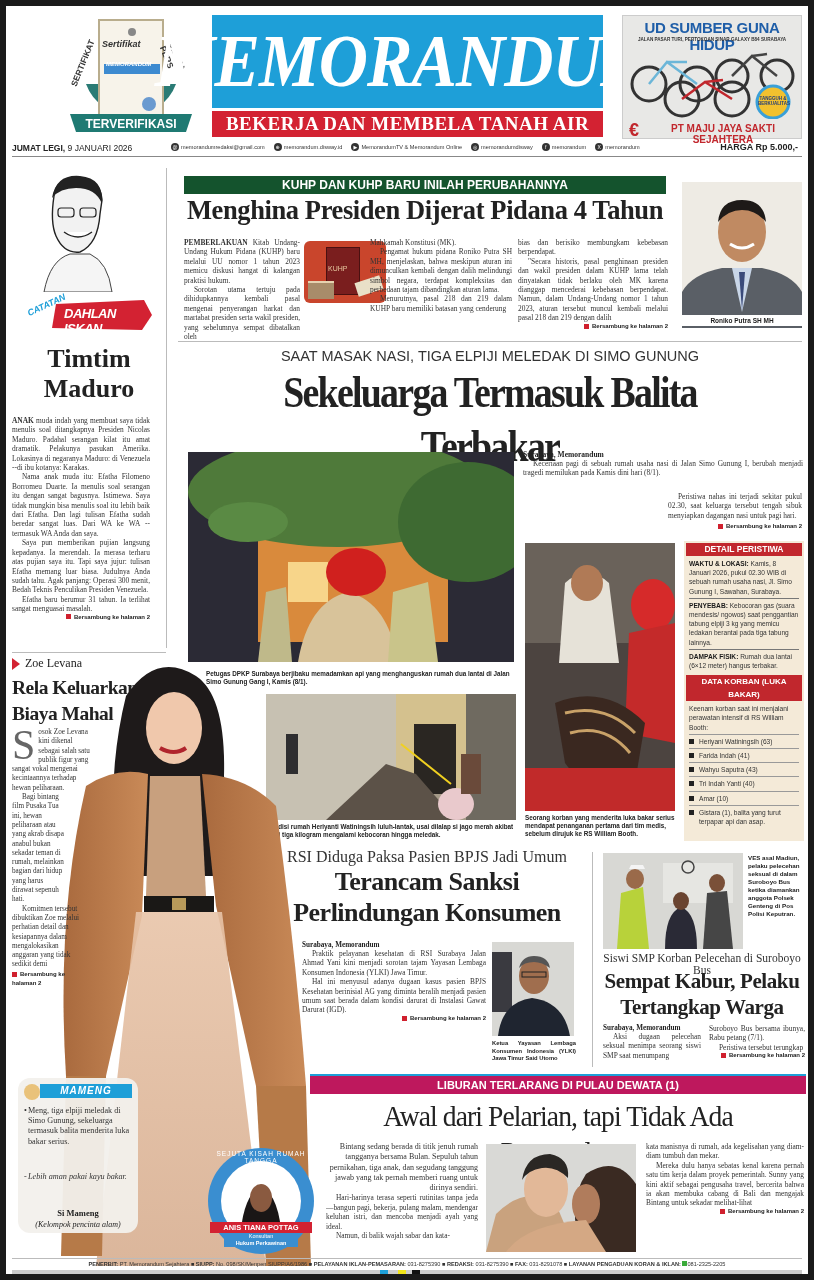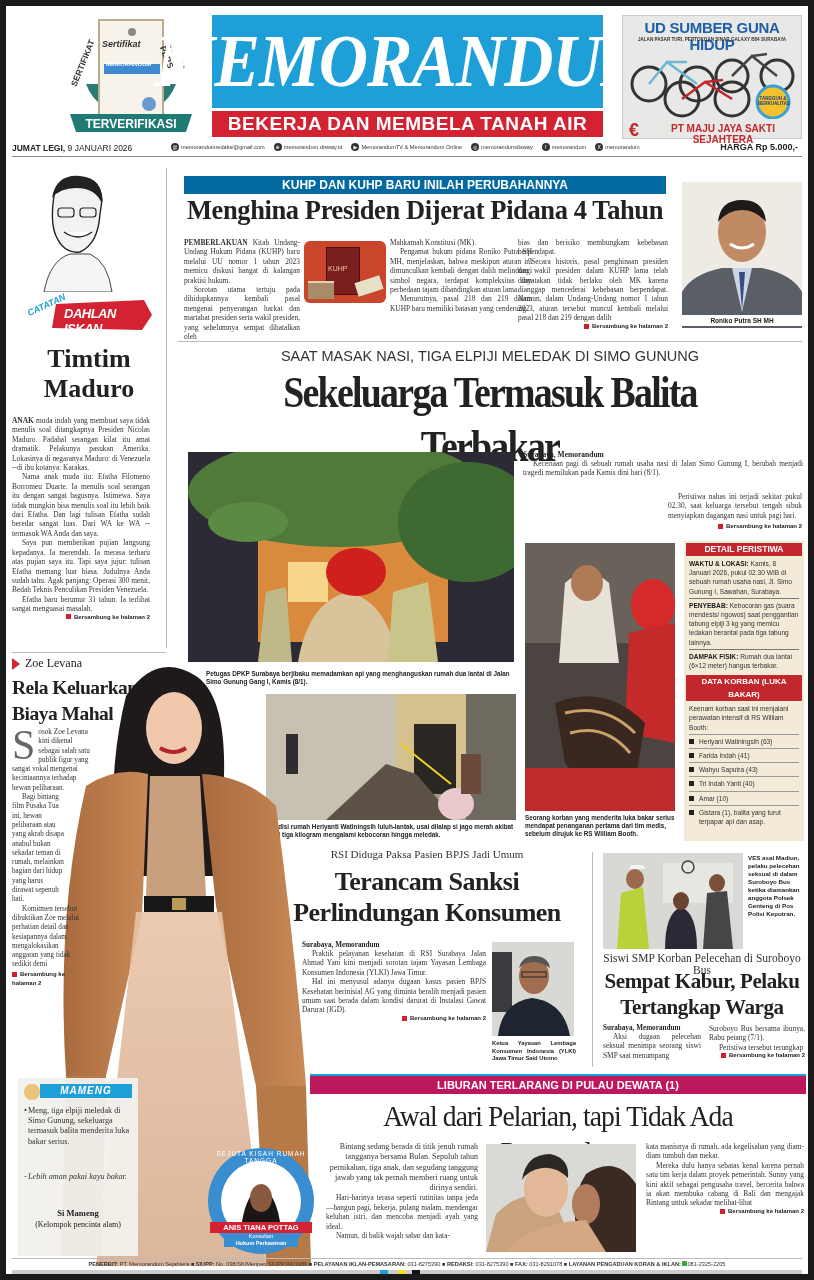--- a/index.html
+++ b/index.html
@@ -13,30 +13,30 @@
 p.txt.ind{text-indent:10px}
 .cont{font-family:"Liberation Sans",sans-serif;font-size:6px;font-weight:bold;color:#222;text-align:right}
 .cont:before{content:"";display:inline-block;width:5px;height:5px;background:#d0202e;margin-right:3px;vertical-align:middle}
 .hr{position:absolute;height:1px;background:#bbb}
 .vr{position:absolute;width:1px;background:#bbb}
 
 
 .logo-box{left:206px;top:9px;width:391px;height:93px;background:#1e9fd8;display:flex;align-items:center;justify-content:center}
 .logo-text{font-family:"Liberation Serif",serif;font-style:italic;font-weight:bold;color:#fff;font-size:74px;letter-spacing:-1px;transform:scaleX(0.92)}
 .tag-box{left:206px;top:105px;width:391px;height:26px;background:#d32232;display:flex;align-items:center;justify-content:center}
-.tag-text{font-family:Liberation Sans, sans-serif;font-weight:bold;color:#fff;font-size:19px;letter-spacing:0.5px}
+.tag-text{font-family:Liberation Serif, serif;font-weight:bold;color:#fff;font-size:19px;letter-spacing:0.5px}
 .cert{left:60px;top:8px;width:130px;height:125px}
 .ad{left:616px;top:9px;width:180px;height:124px;background:#e8e8e6;border:1px solid #ccc}
 .dateline{top:137px;font-size:8.5px}
 .socials{top:137px;left:165px;display:flex;gap:9px;font-size:5.6px;color:#333;align-items:center}
 .soc{display:flex;align-items:center;gap:2px}
 .soc i{display:inline-block;width:8px;height:8px;border-radius:50%;background:#333;color:#fff;font-size:5px;line-height:8px;text-align:center;font-style:normal}
 
 
-.bar-blue{background:#0369a1;color:#fff;font-family:"Liberation Sans",sans-serif;font-weight:bold;text-align:center}
+.bar-blue{background:#14532d;color:#fff;font-family:"Liberation Sans",sans-serif;font-weight:bold;text-align:center}
 .bar-red{background:#c1272d;color:#fff;font-family:"Liberation Sans",sans-serif;font-weight:bold;text-align:center}
 
 .photo{overflow:hidden}
 .cap{font-family:"Liberation Sans",sans-serif;font-size:6.3px;font-weight:bold;line-height:8px;color:#222}
 .box-beige{background:#f4ead8}
 .kv{font-family:"Liberation Sans Narrow","Liberation Sans",sans-serif;font-size:6.6px;line-height:9.2px;color:#333}
 .kv b{color:#1a1a1a}
 .vic{border-top:1px solid #999;padding:2px 0;display:flex;gap:5px;align-items:flex-start}
 .vic:before{content:"";display:inline-block;width:5px;height:5px;background:#222;margin-top:2px;flex:none}
 </style>
@@ -164,21 +164,21 @@
   <div class="abs" style="left:178px;top:232px;width:116px">
     <p class="txt"><b>PEMBERLAKUAN</b> <span>Kitab Undang-Undang Hukum Pidana (KUHP) baru melalui UU nomor 1 tahun 2023 memicu diskusi hangat di kalangan praktisi hukum.</span></p>
     <p class="txt ind">Sorotan utama tertuju pada dihidupkannya kembali pasal mengenai penyerangan harkat dan martabat presiden serta wakil presiden, yang sebelumnya sempat dibatalkan oleh</p>
   </div>
   <div class="abs photo" style="left:298px;top:235px;width:82px;height:62px;background:#c9452c;border-radius:6px">
     <div class="abs" style="left:22px;top:6px;width:34px;height:48px;background:#7a1e1e;border:1px solid #4a1010"></div>
     <div class="abs sans" style="left:24px;top:24px;font-size:7px;color:#e8c9a0">KUHP</div>
     <div class="abs" style="left:4px;top:40px;width:26px;height:18px;background:#a88c6a;border-top:2px solid #e6d2b0"></div>
     <div class="abs" style="left:52px;top:38px;width:26px;height:14px;background:#e9e0c8;transform:rotate(-18deg)"></div>
   </div>
-  <div class="abs" style="left:384px;top:232px;width:142px">
+  <div class="abs" style="left:364px;top:232px;width:142px">
     <p class="txt">Mahkamah Konstitusi (MK).</p>
     <p class="txt ind">Pengamat hukum pidana Roniko Putra SH MH, menjelaskan, bahwa meskipun aturan ini dimunculkan kembali dengan dalih melindungi simbol negara, terdapat kompleksitas dan perbedaan tajam dibandingkan aturan lama.</p>
     <p class="txt ind">Menurutnya, pasal 218 dan 219 dalam KUHP baru memiliki batasan yang cenderung</p>
   </div>
   <div class="abs" style="left:510px;top:232px;width:150px;left:512px">
     <p class="txt">bias dan berisiko membungkam kebebasan berpendapat.</p>
     <p class="txt ind">"Secara historis, pasal penghinaan presiden dan wakil presiden dalam KUHP lama telah dinyatakan tidak berlaku oleh MK karena dianggap mencederai kebebasan berpendapat. Namun, dalam Undang-Undang nomor 1 tahun 2023, aturan tersebut muncul kembali melalui pasal 218 dan 219 dengan dalih</p>
     <div class="cont">Bersambung ke halaman 2</div>
   </div>
   <div class="abs photo" style="left:676px;top:176px;width:120px;height:146px;background:#ece9e3">
@@ -325,34 +325,34 @@
   <div class="abs" style="left:6px;top:722px;width:80px;font-size:7.2px;line-height:9.3px;color:#333">
     <p class="serif" style="text-align:left">
       <span class="serif" style="float:left;font-size:42px;line-height:34px;color:#666;margin-right:3px">S</span>
       <span>osok Zoe Levana kini dikenal sebagai salah satu publik figur yang sangat vokal mengenai kecintaannya terhadap hewan peliharaan.</span>
     </p>
     <p class="serif" style="text-indent:10px;width:52px">Bagi bintang film Pusaka Tua ini, hewan peliharaan atau yang akrab disapa anabul bukan sekadar teman di rumah, melainkan bagian dari hidup yang harus dirawat sepenuh hati.</p>
     <p class="serif" style="text-indent:10px;width:72px">Komitmen tersebut dibuktikan Zoe melalui perhatian detail dan kesiapannya dalam mengalokasikan anggaran yang tidak sedikit demi</p>
     <div class="cont" style="text-align:left;width:60px">Bersambung ke halaman 2</div>
   </div>
 
-  <div class="abs" style="left:12px;top:1072px;width:120px;height:178px;background:rgba(242,240,236,0.95);border-radius:0">
+  <div class="abs" style="left:12px;top:1072px;width:120px;height:155px;background:rgba(242,240,236,0.95);border-radius:12px">
     <div class="abs" style="left:6px;top:6px;width:16px;height:16px;border-radius:50%;background:#e9c27a"></div>
     <div class="abs sans" style="left:22px;top:6px;width:92px;height:14px;background:#1e9fd8;color:#fff;font-size:10px;font-weight:bold;font-style:italic;text-align:center;line-height:14px;letter-spacing:1px">MAMENG</div>
     <div class="abs serif" style="left:10px;top:28px;width:104px;font-size:8.2px;line-height:10.2px;color:#333">
       <span style="position:absolute;left:-4px">•</span><span>Meng, tiga elpiji meledak di Simo Gunung, sekeluarga termasuk balita menderita luka bakar serius.</span>
     </div>
     <div class="abs serif" style="left:10px;top:94px;width:104px;font-size:8.2px;line-height:10.2px;color:#333;font-style:italic">
       <span style="position:absolute;left:-4px;font-style:normal">-</span><span>Lebih aman pakai kayu bakar.</span>
     </div>
     <div class="abs serif" style="left:0;top:130px;width:120px;text-align:center;font-size:8.5px;font-weight:bold">Si Mameng</div>
-    <div class="abs serif" style="left:0;top:142px;width:120px;text-align:center;font-size:8px;">(Kelompok pencinta alam)</div>
-  </div>
-
-  <div class="abs serif" style="left:262px;top:842px;width:318px;text-align:center;font-size:11px;color:#333">RSI Diduga Paksa Pasien BPJS Jadi Umum</div>
+    <div class="abs serif" style="left:0;top:142px;width:120px;text-align:center;font-size:8px;font-style:italic">(Kelompok pencinta alam)</div>
+  </div>
+
+  <div class="abs serif" style="left:262px;top:842px;width:318px;text-align:center;font-size:16px;color:#333">RSI Diduga Paksa Pasien BPJS Jadi Umum</div>
   <div class="abs serif" style="left:262px;top:860px;width:318px;text-align:center;font-size:26px;font-weight:bold;line-height:31px;letter-spacing:-0.5px">
     <div>Terancam Sanksi</div>
     <div>Perlindungan Konsumen</div>
   </div>
   <div class="abs" style="left:296px;top:935px;width:184px">
     <div class="serif" style="font-size:7.2px;font-weight:bold">Surabaya, Memorandum</div>
     <p class="txt ind">Praktik pelayanan kesehatan di RSI Surabaya Jalan Ahmad Yani kini menjadi sorotan tajam Yayasan Lembaga Konsumen Indonesia (YLKI) Jawa Timur.</p>
     <p class="txt ind">Hal ini menyusul adanya dugaan kasus pasien BPJS Kesehatan berinisial AG yang diminta beralih menjadi pasien umum saat berada dalam kondisi darurat di Instalasi Gawat Darurat (IGD).</p>
     <div class="cont">Bersambung ke halaman 2</div>
   </div>

